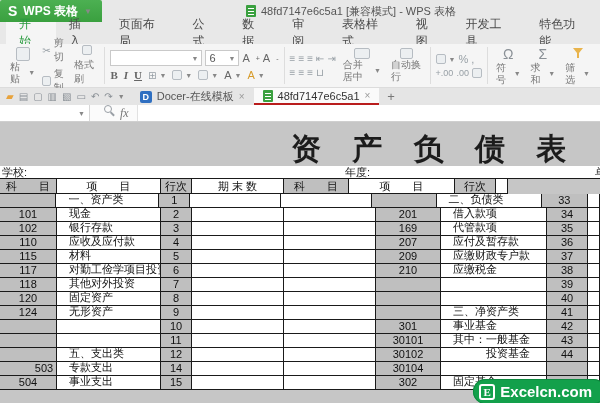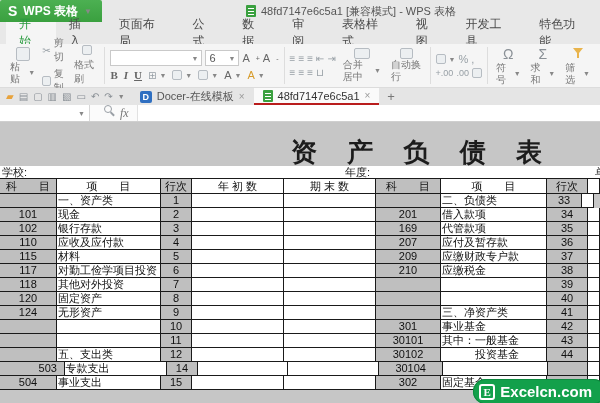--- a/index.html
+++ b/index.html
@@ -63,34 +63,34 @@
   .namebox { width:90px; background:#fff; border-right:1px solid #d7d7d7; display:flex;
     align-items:center; justify-content:flex-end; padding:0 4px; }
   .mag { width:8px; height:8px; border:1.5px solid #9aa0a6; border-radius:50%; position:relative; margin:0 8px 0 14px; }
   .mag::after { content:""; position:absolute; width:5px; height:1.5px; background:#9aa0a6;
     transform:rotate(45deg); right:-4px; bottom:-2px; }
   .fx { font-style:italic; font-family:"Liberation Serif",serif; color:#777; font-size:12px;
     display:flex; align-items:center; padding-right:8px; border-right:1px solid #e2e2e2; }
   .finput { flex:1; background:#fff; }
   
   .sheet { position:absolute; top:122px; left:0; width:600px; height:281px; background:#c6c6c6; overflow:hidden; }
-  .sheet-title { position:absolute; top:13px; left:287px; font-size:26px; font-weight:bold; color:#1c1c1c;
+  .sheet-title { position:absolute; top:7px; left:287px; font-size:30px; font-weight:bold; color:#1c1c1c;
     letter-spacing:7px; word-spacing:9px; border-bottom:2px solid #1c1c1c; padding:0 4px 2px 4px; white-space:nowrap; }
   .schoolrow { position:absolute; top:44px; left:0; width:600px; height:12px; background:#fff; }
   .lbl-school { position:absolute; left:2px; top:0; font-size:11px; color:#222; line-height:12px; }
   .lbl-year { position:absolute; left:345px; top:0; font-size:11px; color:#222; line-height:12px; }
   .lbl-unit { position:absolute; left:595px; top:0; font-size:11px; color:#222; line-height:12px; }
   .grid { position:absolute; top:56px; left:0; width:600px; border-top:1px solid #1a1a1a; }
   .grow { display:flex; width:600px; height:14px; }
   .grow.head { height:15px; }
   .gcell { border-right:1px solid #1a1a1a; border-bottom:1px solid #1a1a1a; height:100%;
     font-size:11px; line-height:13px; color:#111; overflow:hidden; white-space:nowrap; background:#fff; }
   .gcell.gray { background:#bfbfbf; }
   .gcell.center { text-align:center; }
-  .gcell.left { padding-left:1px; }
+  .gcell.left { padding-left:12px;font-family:Liberation Mono, monospace; }
   .grow.head .gcell { line-height:14px; text-align:center; }
   
   .watermark { position:absolute; right:-6px; bottom:-1px; height:25px; background:#13a04b;
     border-radius:13px; display:flex; align-items:center; padding:0 14px 0 6px; gap:5px; box-shadow:0 0 0 1px #0d8a3f inset; }
   .wm-badge { width:16px; height:16px; background:#13a04b; border:2px solid #fff; border-radius:3px;
     color:#fff; font-weight:bold; font-size:11px; font-family:"Liberation Serif",serif;
     display:flex; align-items:center; justify-content:center; }
   .wm-text { color:#fff; font-weight:bold; font-size:15px; letter-spacing:0; }
 </style>
 </head>
@@ -310,36 +310,35 @@
   <div class="schoolrow">
     <span class="lbl-school">学校:</span>
     <span class="lbl-year">年度:</span>
     <span class="lbl-unit">单</span>
   </div>
   <div class="grid" id="grid">
       <div class="grow head">
         <div class="gcell gray" style="width: 57px;">科　　目</div>
         <div class="gcell" style="width: 104px;">项　　目</div>
         <div class="gcell gray" style="width: 31px;">行次</div>
-        <div class="gcell" style="width: 92px;">年 初 数</div>
         <div class="gcell" style="width: 92px;">期 末 数</div>
         <div class="gcell gray" style="width: 65px;">科　　目</div>
         <div class="gcell" style="width: 106px;">项　　目</div>
         <div class="gcell gray" style="width: 41px;">行次</div>
         <div class="gcell" style="width: 12px;"></div>
       </div>
       <div class="grow">
         <div class="gcell gray center" style="width: 57px;"></div>
         <div class="gcell left" style="width: 104px;">一、资产类</div>
         <div class="gcell gray center" style="width: 31px;">1</div>
         <div class="gcell center" style="width: 92px;"></div>
         <div class="gcell center" style="width: 92px;"></div>
         <div class="gcell gray center" style="width: 65px;"></div>
         <div class="gcell left" style="width: 106px;">二、负债类</div>
-        <div class="gcell gray center" style="width: 35px;">33</div>
+        <div class="gcell gray center" style="width: 47px;">33</div>
         <div class="gcell center" style="width: 12px;"></div>
       </div>
       <div class="grow">
         <div class="gcell gray center" style="width: 57px;">101</div>
         <div class="gcell left" style="width: 104px;">现金</div>
         <div class="gcell gray center" style="width: 31px;">2</div>
         <div class="gcell center" style="width: 92px;"></div>
         <div class="gcell center" style="width: 92px;"></div>
         <div class="gcell gray center" style="width: 65px;">201</div>
         <div class="gcell left" style="width: 106px;">借入款项</div>
@@ -450,21 +449,21 @@
         <div class="gcell left" style="width: 104px;">五、支出类</div>
         <div class="gcell gray center" style="width: 31px;">12</div>
         <div class="gcell center" style="width: 92px;"></div>
         <div class="gcell center" style="width: 92px;"></div>
         <div class="gcell gray center" style="width: 65px;">30102</div>
         <div class="gcell left" style="width: 106px;">　　　投资基金</div>
         <div class="gcell gray center" style="width: 41px;">44</div>
         <div class="gcell center" style="width: 12px;"></div>
       </div>
       <div class="grow">
-        <div class="gcell gray center" style="width: 65px; padding-left: 32px;">503</div>
+        <div class="gcell gray center" style="width: 57px; padding-left: 32px;">503</div>
         <div class="gcell left" style="width: 104px;">专款支出</div>
         <div class="gcell gray center" style="width: 31px;">14</div>
         <div class="gcell center" style="width: 92px;"></div>
         <div class="gcell center" style="width: 92px;"></div>
         <div class="gcell gray center" style="width: 65px;">30104</div>
         <div class="gcell left" style="width: 106px;"></div>
         <div class="gcell gray center" style="width: 41px;"></div>
         <div class="gcell center" style="width: 12px;"></div>
       </div>
       <div class="grow">

